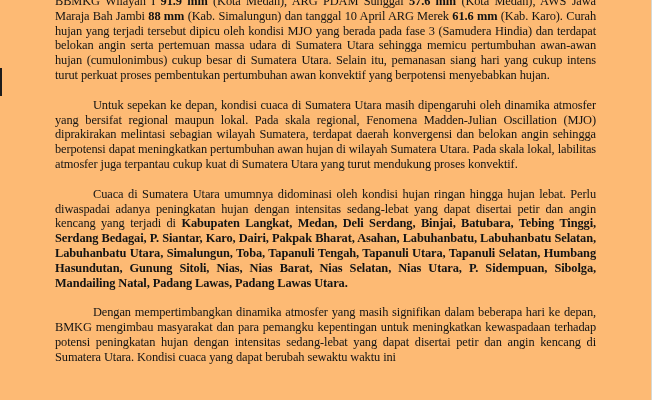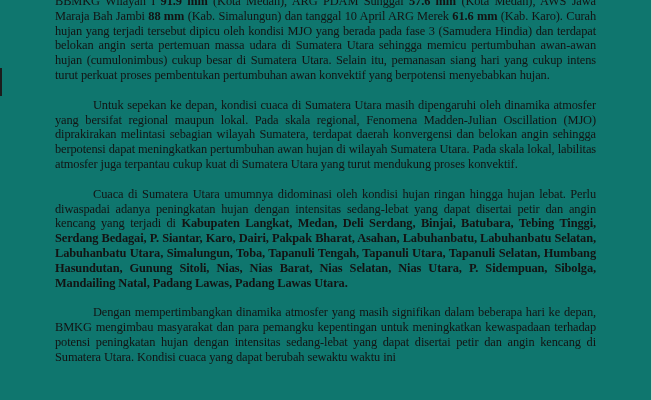--- a/index.html
+++ b/index.html
@@ -10,21 +10,21 @@
   body {
     width: 652px;
     height: 400px;
     overflow: hidden;
     position: relative;
     font-family: "Liberation Serif", "DejaVu Serif", serif;
   }
   .page {
     position: absolute;
     inset: 0;
-    background: #0f766e;
+    background: #fdba74;
   }
   .right-border {
     position: absolute;
     top: 0;
     right: 0;
     width: 1px;
     height: 400px;
     background: #d8d8d0;
   }
   .left-edge-fragment {

